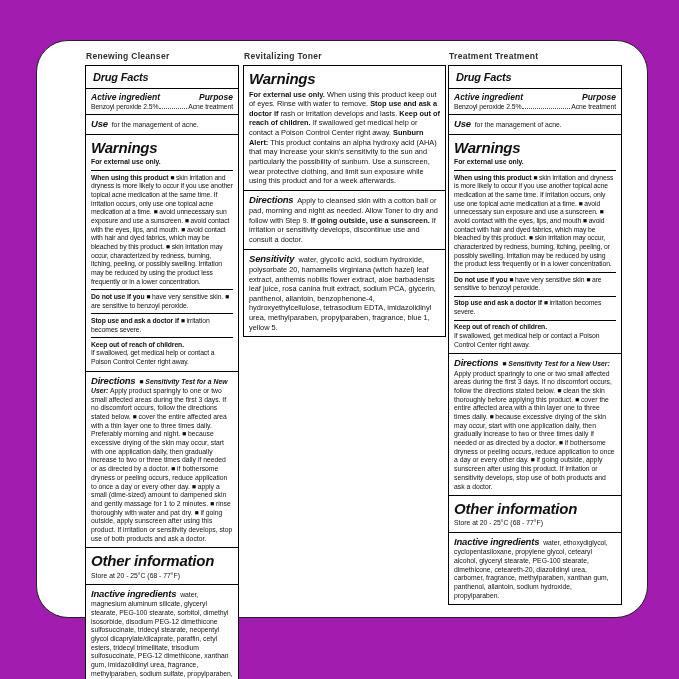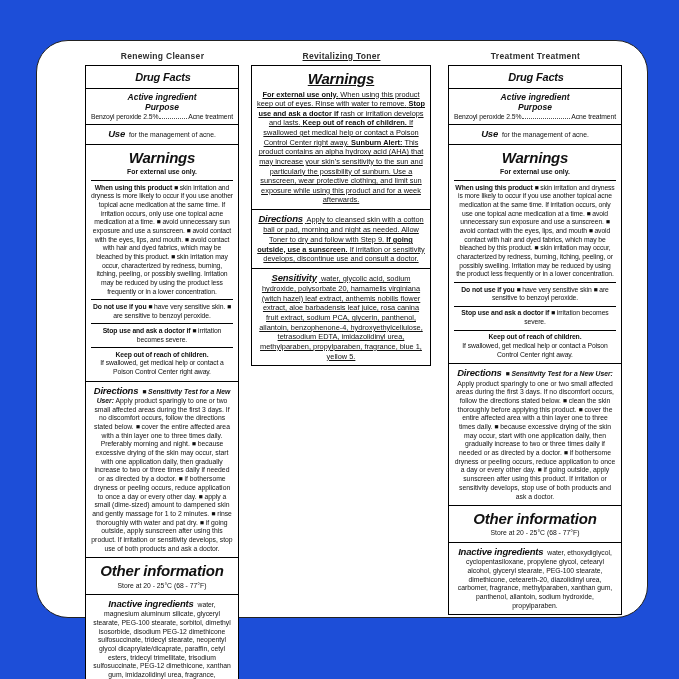--- a/index.html
+++ b/index.html
@@ -1,30 +1,30 @@
 <!DOCTYPE html>
 <html><head>
 <meta charset="utf-8">
 <style>
   html,body{margin:0;padding:0;background:#ffffff;}
-  .page{position:relative;width:679px;height:679px;background:#1d4ed8;overflow:hidden;
-        font-family:"Liberation Sans","DejaVu Sans",sans-serif;color:#111;text-align:center;}
+  .page{position:relative;width:679px;height:679px;background:#a21caf;overflow:hidden;
+        font-family:"Liberation Sans","DejaVu Sans",sans-serif;color:#111;}
   .card{position:absolute;left:36px;top:40px;width:610px;height:576px;
         border:1.6px solid #222;border-radius:32px;background:#fff;}
   .col{position:absolute;top:10px;}
   .col1{left:48px;width:154px;}
-  .col2{left:214px;width:180px;text-decoration:underline;}
+  .col2{left:206px;width:203px;}
   .col3{left:411px;width:174px;}
   .col-title{font-size:8.5px;font-weight:bold;letter-spacing:.3px;color:#2e2e2e;margin:0 0 4px 1px;}
   .dfbox{border:1.8px solid #000;background:#fff;}
   .sec{padding:3px 5px 4px 5px;border-top:1.8px solid #000;}
   .sec.first{border-top:none;}
   .df-title{font-style:italic;font-weight:bold;font-size:11px;letter-spacing:-.2px;padding:2px 0 1px 2px;display:block;}
   .hd-it{font-style:italic;font-weight:bold;font-size:8.5px;}
-  .ai-head{display:flex;justify-content:space-between;margin-bottom:1px;flex-direction:column;}
+  .ai-head{display:flex;justify-content:space-between;margin-bottom:1px;}
   .ai-row{display:flex;align-items:flex-end;font-size:6.8px;}
   .leader{flex:1;border-bottom:1px dotted #555;margin:0 1px 1.5px 1px;height:1px;}
   .body,.wsub,.keep-t,.other-t,.ai-row{letter-spacing:-.1px;}
   .b6{font-size:6.8px;line-height:1.28;}
   .col2 .b6{font-size:7.4px;line-height:1.3;}
   .h-inline{font-style:italic;font-weight:bold;font-size:9.5px;margin-right:2px;letter-spacing:-.2px;}
   .h-block{font-style:italic;font-weight:bold;font-size:15px;letter-spacing:-.2px;margin-bottom:1px;}
   .boldlead{font-weight:bold;}
   .b-it{font-weight:bold;font-style:italic;}
   .wsub{border-top:.8px solid #000;margin-top:3px;padding-top:2.5px;}

